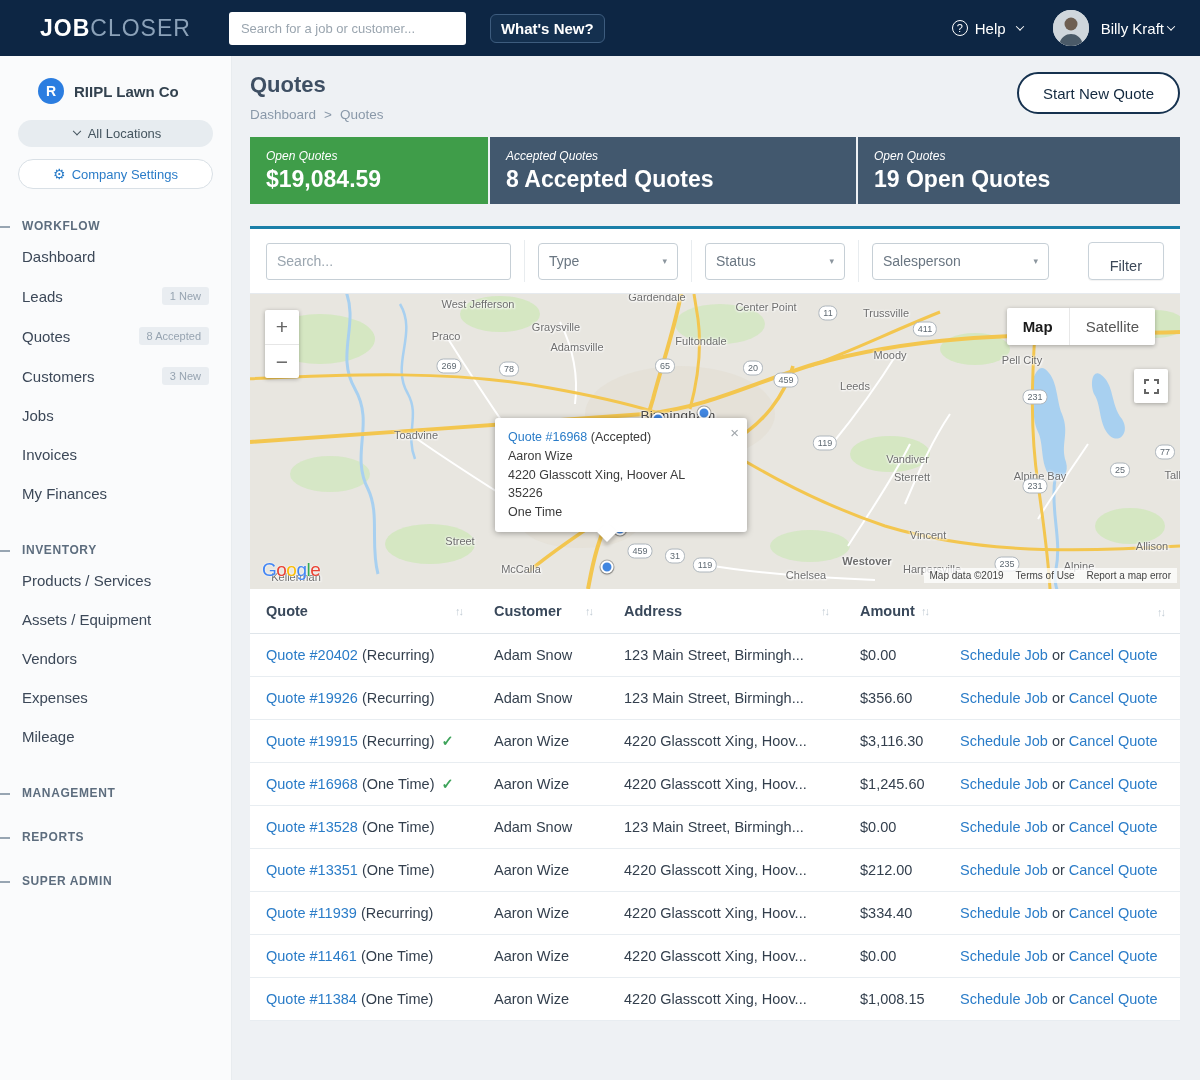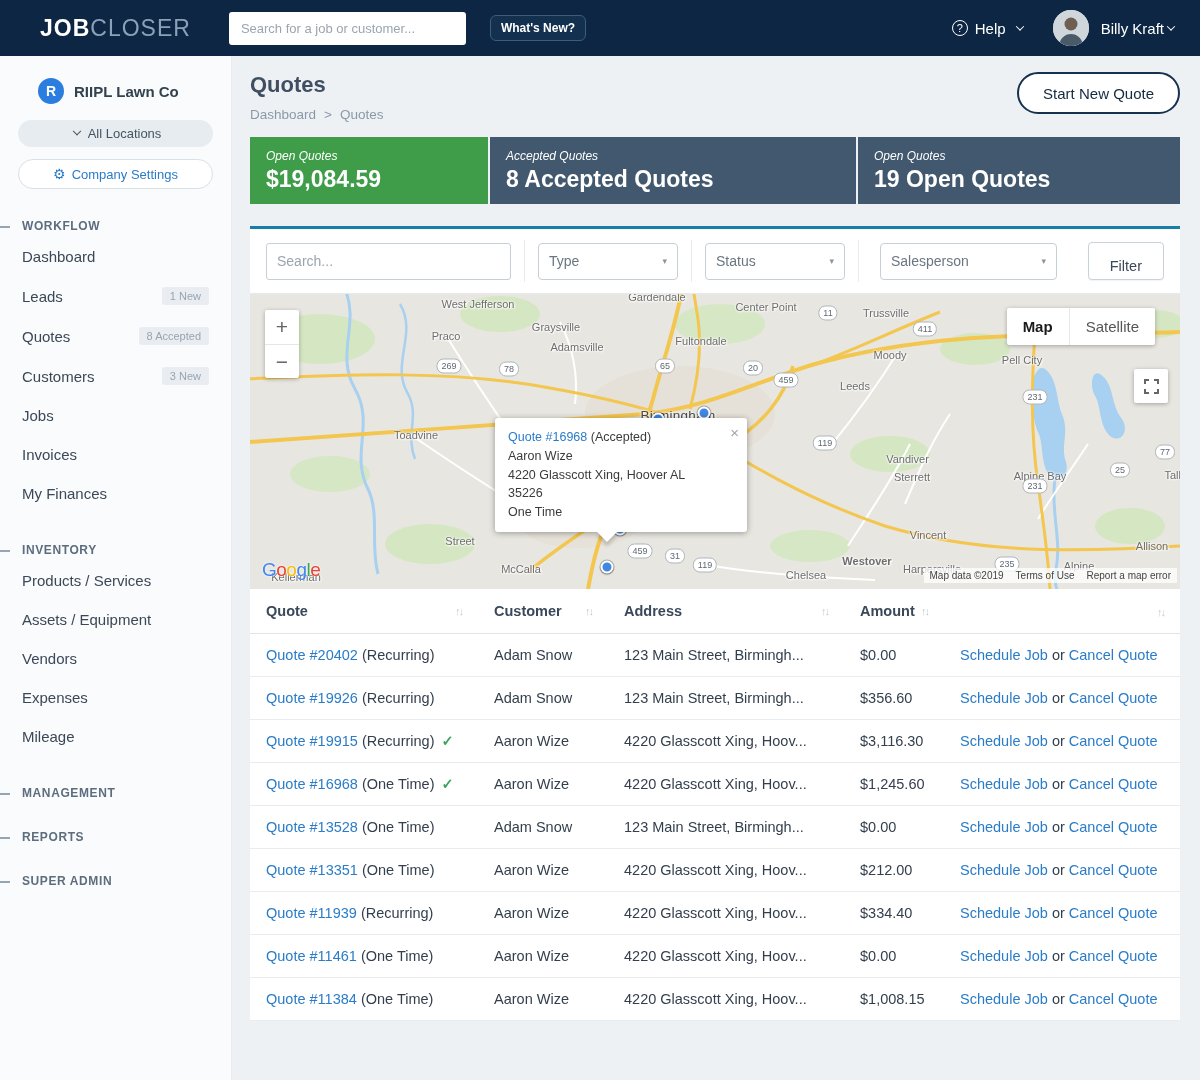--- a/index.html
+++ b/index.html
@@ -9,21 +9,21 @@
   
   .navbar { position: absolute; top: 0; left: 0; right: 0; height: 56px;
     background: #0d2644; display: flex; align-items: center; padding-left: 40px; z-index: 20; }
   .logo { font-size: 23px; letter-spacing: 1px; margin-right: 38px; white-space: nowrap; text-align: center; }
   .logo b { color: #fff; font-weight: 700; }
   .logo span { color: #8ba1b8; font-weight: 400; }
   .nav-search { width: 237px; height: 33px; border: none; border-radius: 3px;
     padding: 0 12px; font-size: 13px; background: #fff; color: #444; outline: none; }
   .nav-search::placeholder { color: #9aa5af; }
   .whats-new { margin-left: 24px; background: #14304f; border: 1px solid #3d5c7e;
-    color: #fff; font-size: 12px; font-weight: 700; padding: 5px 10px; border-radius: 6px; cursor: pointer; }
+    color: #fff; font-size: 15px; font-weight: 700; padding: 5px 10px; border-radius: 6px; cursor: pointer; }
   .nav-right { margin-left: auto; display: flex; align-items: center; padding-right: 26px; }
   .help { color: #fff; display: flex; align-items: center; gap: 7px; font-size: 15px; cursor: pointer; }
   .qmark { width: 16px; height: 16px; border: 1px solid #fff; border-radius: 50%;
     font-size: 11px; display: inline-flex; align-items: center; justify-content: center; }
   .cv { display: inline-block; width: 6px; height: 6px; border-right: 1.5px solid currentColor;
     border-bottom: 1.5px solid currentColor; transform: rotate(45deg) translate(-1px,-1px); margin-left: 4px; }
   .avatar { width: 36px; height: 36px; border-radius: 50%; overflow: hidden;
     margin-left: 30px; background: #d3dae0; flex: none; cursor: pointer; }
   .user-menu { color: #fff; font-size: 15px; margin-left: 12px; display: flex; align-items: center; cursor: pointer; }
 
@@ -71,21 +71,21 @@
   .filterbar { margin-top: 22px; background: #fff; border-top: 3px solid #1a7fa8;
     border-bottom: 1px solid #e6eaee; height: 68px; padding: 0 16px;
     display: flex; align-items: center; }
   .f-search { width: 245px; height: 37px; border: 1px solid #c6cfd6; border-radius: 3px;
     padding: 0 10px; font-size: 14px; color: #444; outline: none; font-family: inherit; }
   .f-search::placeholder { color: #9aa5af; }
   .f-sep { width: 1px; height: 42px; background: #e8ecef; margin: 0 13px; flex: none; }
   .f-select { height: 37px; border: 1px solid #c6cfd6; border-radius: 4px; background: #fff;
     display: flex; align-items: center; justify-content: space-between; padding: 0 10px;
     font-size: 14px; color: #6a7682; cursor: pointer; flex: none; }
-  .w-type { width: 140px; } .w-status { width: 140px; } .w-sales { width: 177px; margin-left: 8px; }
+  .w-type { width: 140px; } .w-status { width: 140px; } .w-sales { width: 177px; }
   .f-arrow { color: #8b959e; font-size: 9px; margin-left: 8px; }
   .f-btn { margin-left: auto; height: 38px; padding: 15px 21px; border: 1px solid #c9d2d9; border-radius: 4px;
     background: #fff; font-size: 14.5px; color: #3c4858; cursor: pointer; font-family: inherit;
     box-shadow: 0 1px 1px rgba(0,0,0,.05); }
 
   
   .map { position: relative; height: 295px; background: #e8e6e0; overflow: hidden; }
   .map-bg { position: absolute; inset: 0; width: 100%; height: 100%; }
   .map-layer { position: absolute; inset: 0; }
   .map-town { position: absolute; transform: translate(-50%,-50%); font-size: 11px; color: #6e6e6e;

